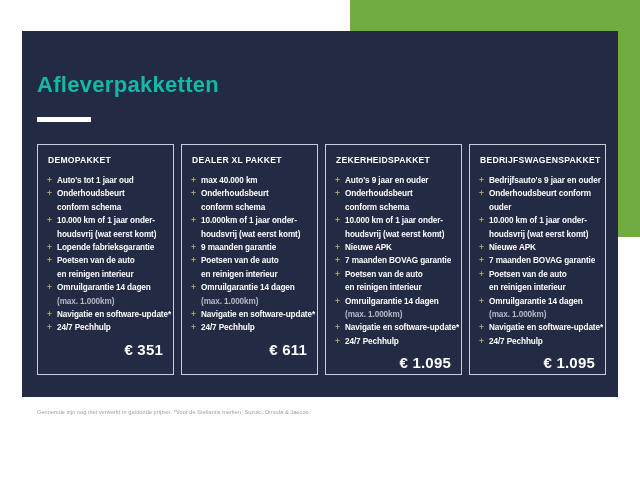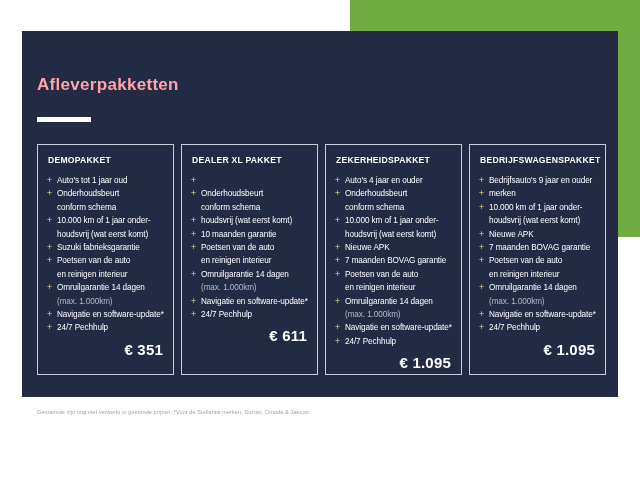--- a/index.html
+++ b/index.html
@@ -9,22 +9,22 @@
   }
   .green-block{
     position:absolute;left:350px;top:0;width:290px;height:237px;
     background:var(--accent-green,#70ac42);
   }
   .slide{
     position:absolute;left:22px;top:31px;width:596px;height:366px;
     background:var(--slide-navy,#232a44);color:#ffffff;box-sizing:border-box;
   }
   .slide-title{
-    margin:40px 0 0 15px;font-size:17px;line-height:28px;font-weight:700;
-    letter-spacing:.3px;color:#fca5a5;
+    margin:40px 0 0 15px;font-size:22px;line-height:28px;font-weight:700;
+    letter-spacing:.3px;color:#14b8a6;
   }
   .title-underline{
     margin:18px 0 0 15px;width:54px;height:5px;background:#ffffff;
   }
   .cards{
     display:flex;gap:7px;margin-top:22px;padding:0 11px 0 15px;
   }
   .card{
     width:137px;height:231px;box-sizing:border-box;flex:0 0 auto;
     border:1px solid #c9cfda;padding:8px 8px 6px 9px;overflow:hidden;
@@ -33,21 +33,21 @@
   .card-title{
     font-size:8.6px;font-weight:700;letter-spacing:.25px;color:#ffffff;
     margin:2px 0 9px 1px;white-space:nowrap;
   }
   ul.card-items{list-style:none;margin:0;padding:0;}
   li.item{display:flex;align-items:flex-start;}
   .plus{
     flex:0 0 10px;width:10px;color:var(--bullet-tan,#a89f6e);
     font-size:8.5px;font-weight:700;line-height:13.4px;
   }
-  .lines{flex:1;min-width:0;}
+  .lines{flex:1;min-width:0;font-weight:bold;}
   .line{
     font-size:8.2px;line-height:13.4px;color:#ffffff;letter-spacing:-.1px;
     white-space:nowrap;
   }
   .line.muted{color:#b4bac6;}
   .card-price{
     text-align:right;font-size:15px;font-weight:700;color:#ffffff;
     margin-top:6px;padding-right:2px;letter-spacing:.2px;
   }
   .footnote{
@@ -83,21 +83,21 @@
             <li class="item">
               <span class="plus">+</span>
               <span class="lines">
                 <div class="line">10.000 km of 1 jaar onder-</div>
                 <div class="line">houdsvrij (wat eerst komt)</div>
               </span>
             </li>
             <li class="item">
               <span class="plus">+</span>
               <span class="lines">
-                <div class="line">Suzuki fabrieksgarantie</div>
+                <div class="line">Lopende fabrieksgarantie</div>
               </span>
             </li>
             <li class="item">
               <span class="plus">+</span>
               <span class="lines">
                 <div class="line">Poetsen van de auto</div>
                 <div class="line">en reinigen interieur</div>
               </span>
             </li>
             <li class="item">
@@ -121,39 +121,41 @@
             </li>
           </ul>
     <div class="card-price">€ 351</div>
   </div>
         <div class="card">
     <div class="card-title">DEALER XL PAKKET</div>
     <ul class="card-items">
             <li class="item">
               <span class="plus">+</span>
               <span class="lines">
+                <div class="line">max 40.000 km</div>
               </span>
             </li>
             <li class="item">
               <span class="plus">+</span>
               <span class="lines">
                 <div class="line">Onderhoudsbeurt</div>
                 <div class="line">conform schema</div>
               </span>
             </li>
             <li class="item">
               <span class="plus">+</span>
               <span class="lines">
+                <div class="line">10.000km of 1 jaar onder-</div>
                 <div class="line">houdsvrij (wat eerst komt)</div>
               </span>
             </li>
             <li class="item">
               <span class="plus">+</span>
               <span class="lines">
-                <div class="line">10 maanden garantie</div>
+                <div class="line">9 maanden garantie</div>
               </span>
             </li>
             <li class="item">
               <span class="plus">+</span>
               <span class="lines">
                 <div class="line">Poetsen van de auto</div>
                 <div class="line">en reinigen interieur</div>
               </span>
             </li>
             <li class="item">
@@ -177,21 +179,21 @@
             </li>
           </ul>
     <div class="card-price">€ 611</div>
   </div>
         <div class="card">
     <div class="card-title">ZEKERHEIDSPAKKET</div>
     <ul class="card-items">
             <li class="item">
               <span class="plus">+</span>
               <span class="lines">
-                <div class="line">Auto's 4 jaar en ouder</div>
+                <div class="line">Auto's 9 jaar en ouder</div>
               </span>
             </li>
             <li class="item">
               <span class="plus">+</span>
               <span class="lines">
                 <div class="line">Onderhoudsbeurt</div>
                 <div class="line">conform schema</div>
               </span>
             </li>
             <li class="item">
@@ -247,21 +249,22 @@
     <ul class="card-items">
             <li class="item">
               <span class="plus">+</span>
               <span class="lines">
                 <div class="line">Bedrijfsauto's 9 jaar en ouder</div>
               </span>
             </li>
             <li class="item">
               <span class="plus">+</span>
               <span class="lines">
-                <div class="line">merken</div>
+                <div class="line">Onderhoudsbeurt conform</div>
+                <div class="line">ouder</div>
               </span>
             </li>
             <li class="item">
               <span class="plus">+</span>
               <span class="lines">
                 <div class="line">10.000 km of 1 jaar onder-</div>
                 <div class="line">houdsvrij (wat eerst komt)</div>
               </span>
             </li>
             <li class="item">

